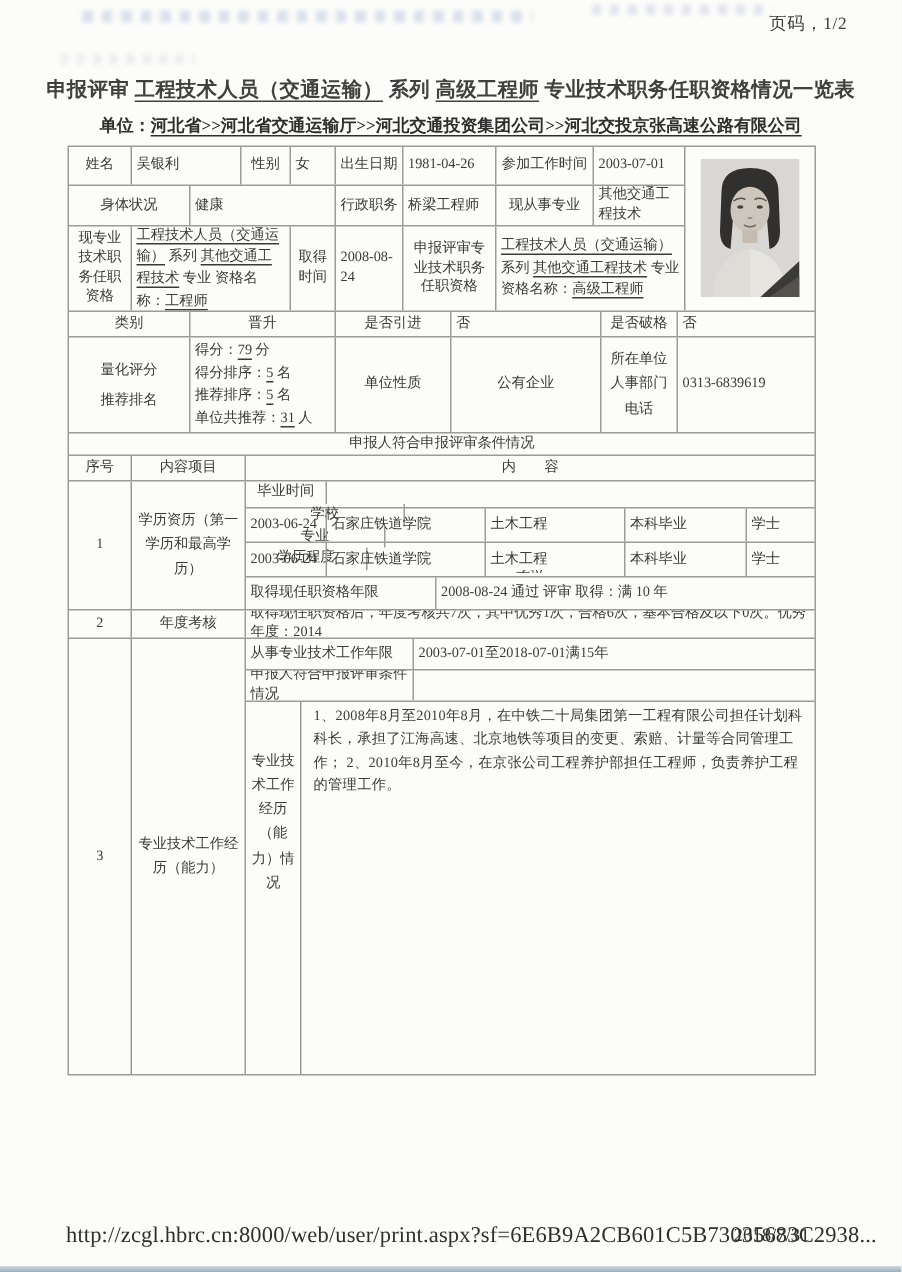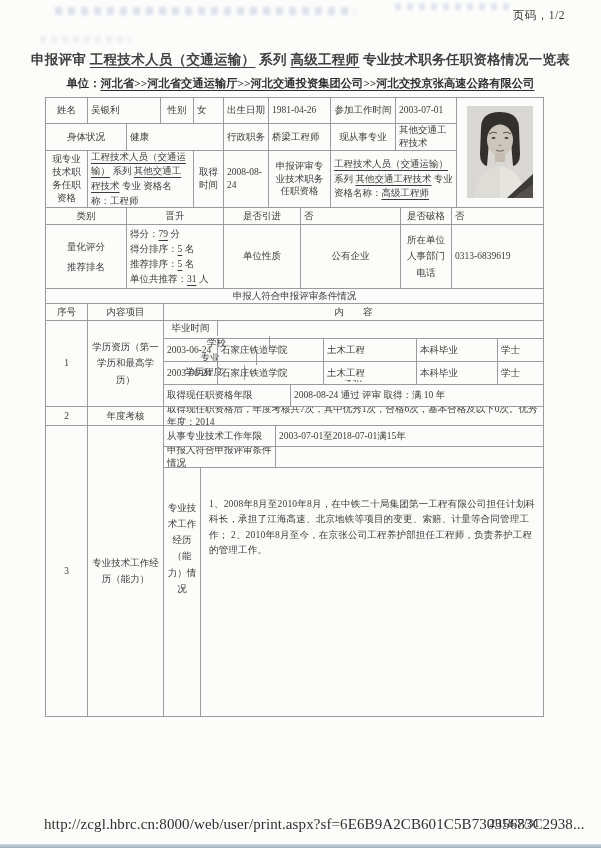--- a/index.html
+++ b/index.html
@@ -43,21 +43,21 @@
   .cl{justify-content:flex-start;text-align:left;}
   .top{align-items:flex-start;}
   .grow{flex:1 1 auto;}
   .block{display:flex;border-bottom:1px solid var(--bd);}
   .block.nb{border-bottom:none;}
   .sub{flex:1 1 auto;display:flex;flex-direction:column;min-width:0;}
   .w4{display:inline-block;width:44px;line-height:20px;}
   .w5{display:inline-block;width:50px;}
   .multiline{line-height:1.7;}
   .scorelines{line-height:15px;}
-  .para{line-height:1.62;letter-spacing:.2px;margin-top:26px;}
+  .para{line-height:1.62;letter-spacing:.2px;}
 
   .photo-cell{width:87px;border-left:1px solid var(--bd);box-sizing:border-box;
               display:flex;align-items:flex-start;justify-content:center;padding-top:8px;}
 
   .footer-url{position:absolute;left:44px;top:816px;font-size:15px;color:#2f2f2f;letter-spacing:.1px;}
   .footer-date{position:absolute;left:489px;top:816px;font-size:12.5px;color:#2f2f2f;}
   .scan-edge{position:absolute;left:0;bottom:0;width:100%;height:4px;
              background:linear-gradient(#cfd9e0,#9db0bd);}
 </style>
 </head>

